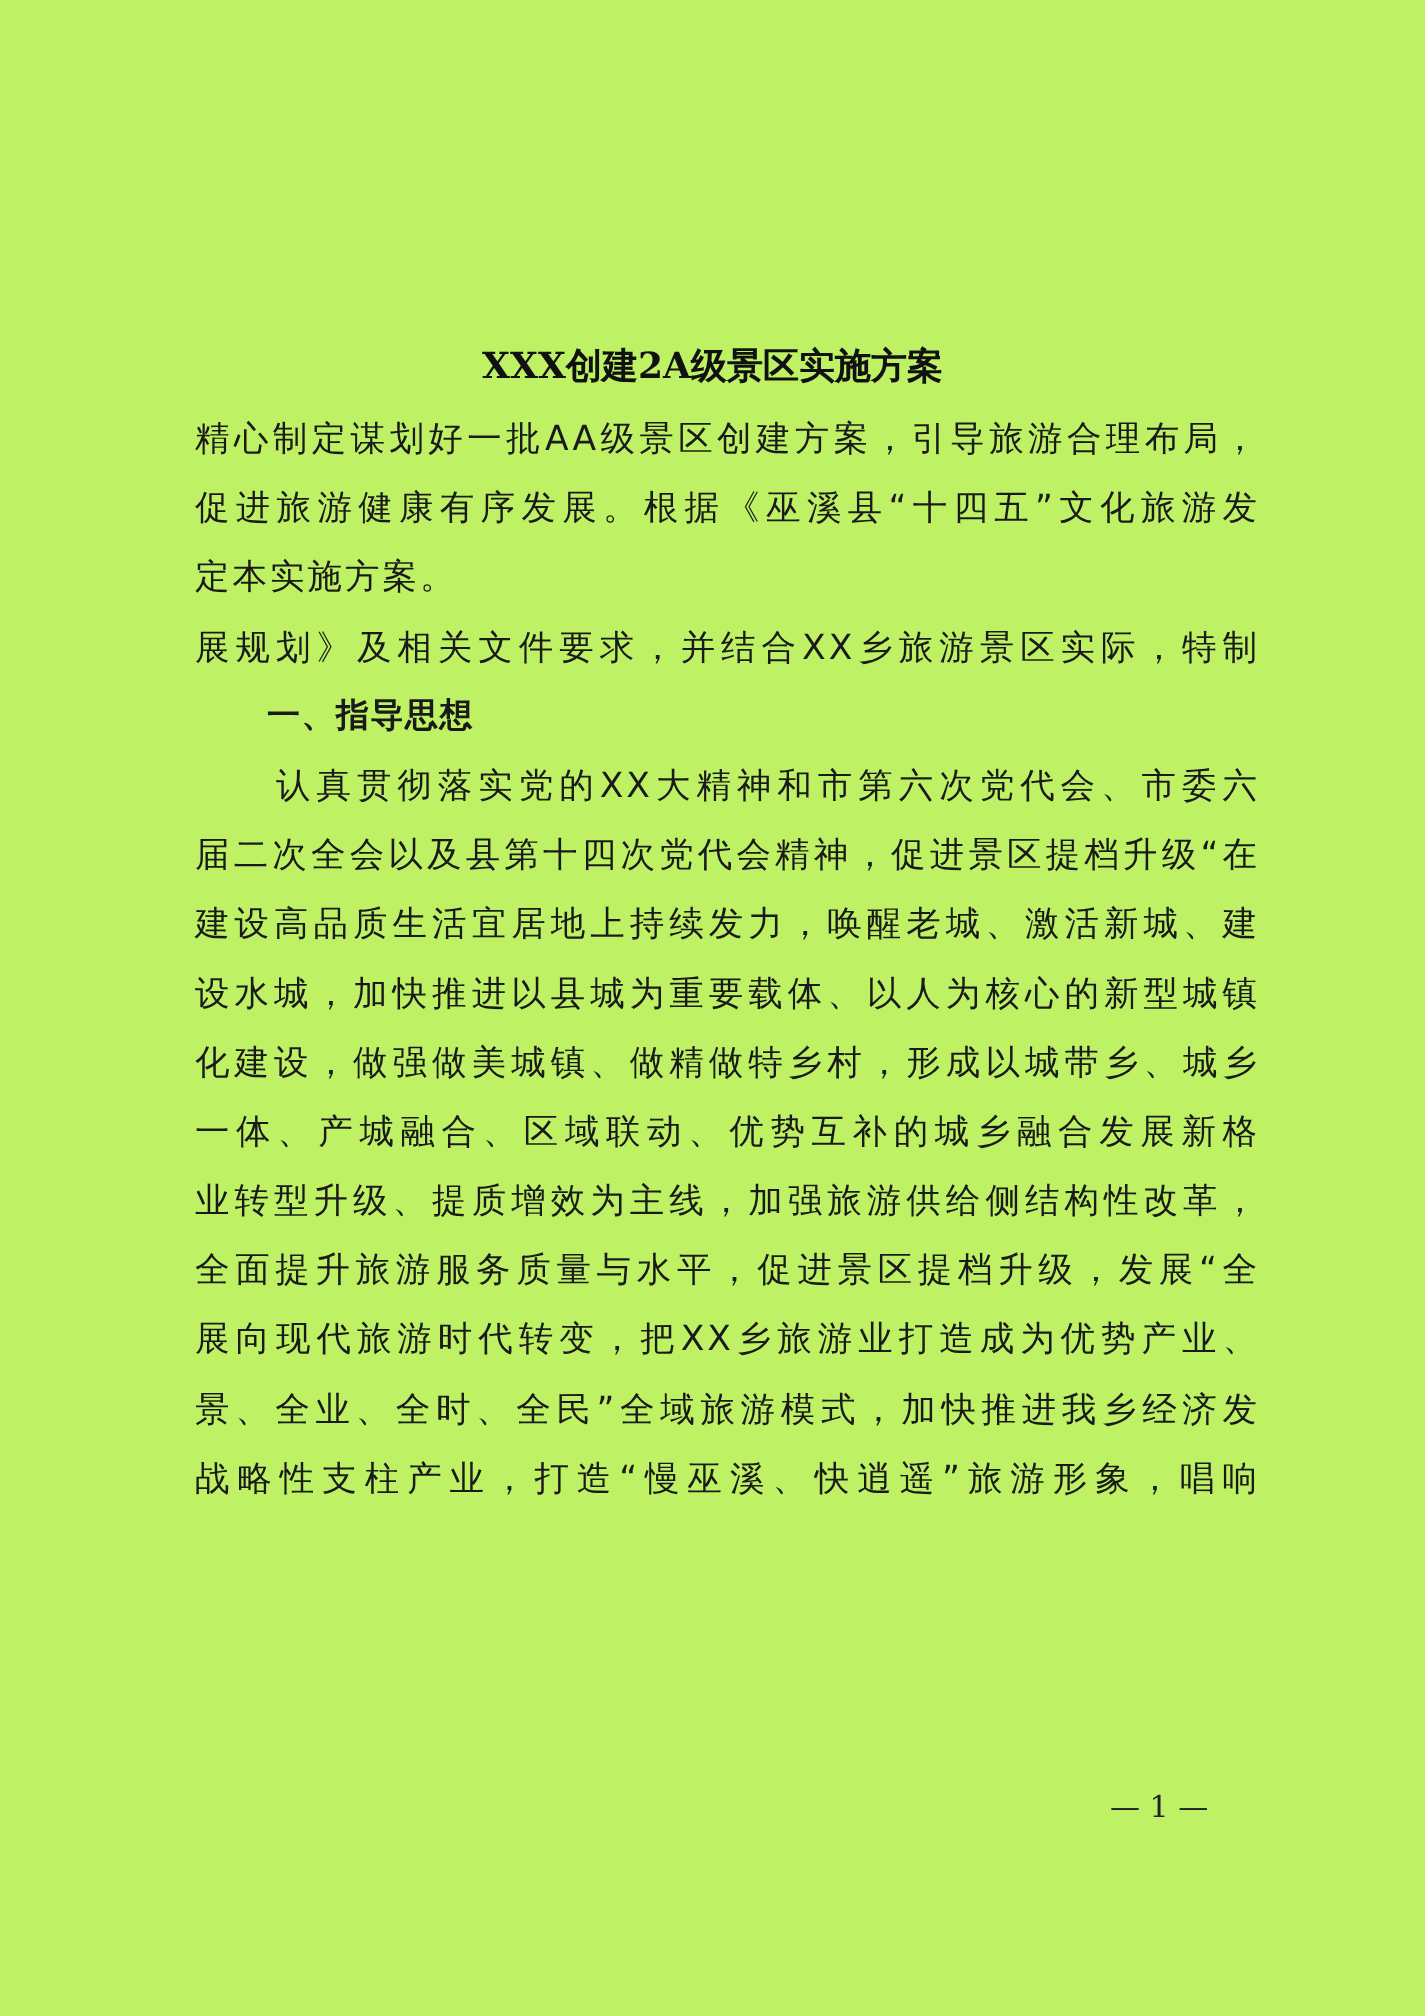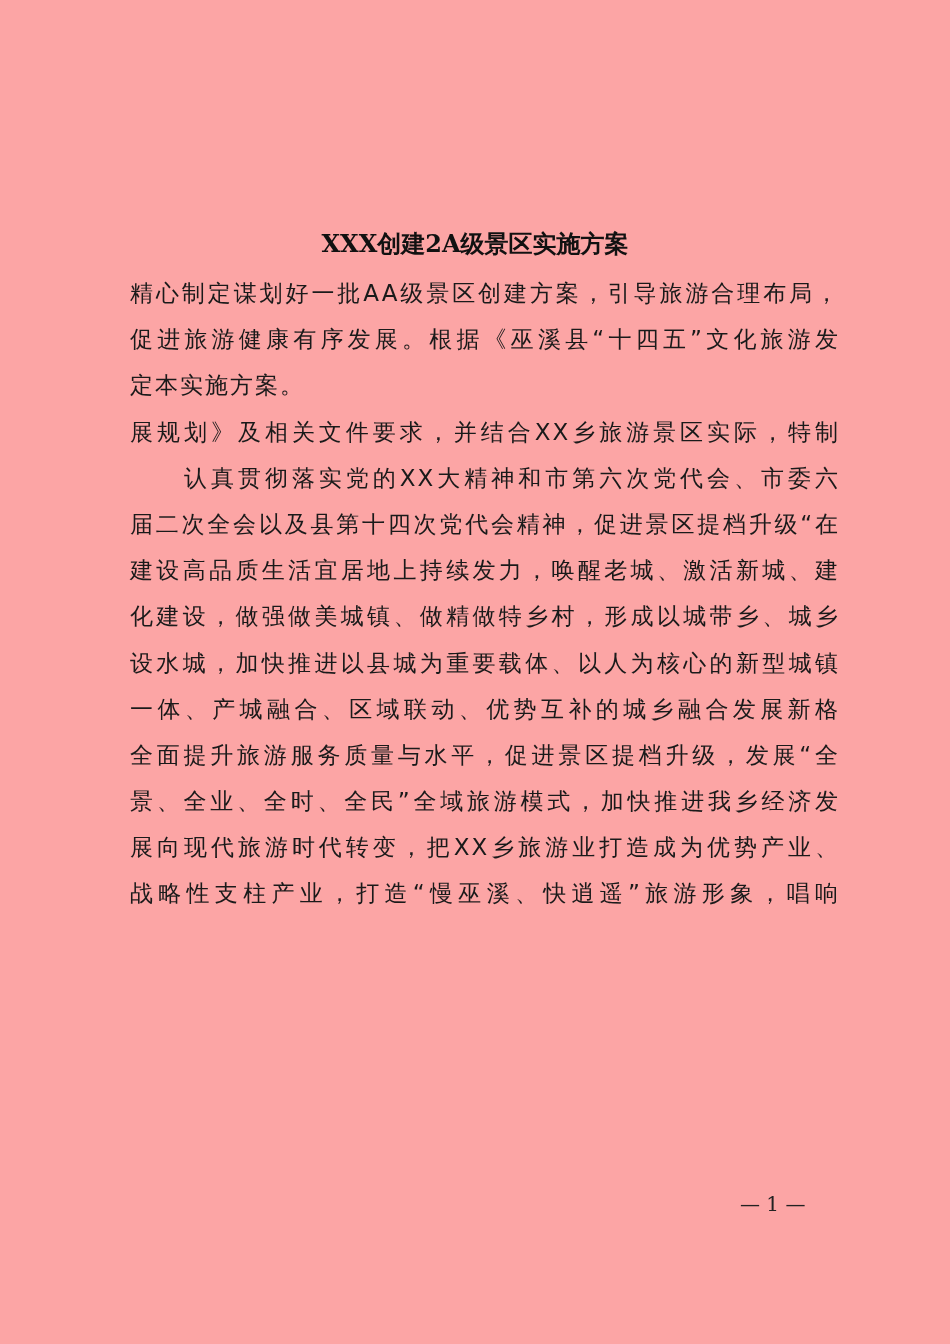--- a/index.html
+++ b/index.html
@@ -1,17 +1,17 @@
 <!DOCTYPE html>
 <html><head>
   <meta charset="utf-8">
   <style>
     html, body { margin: 0; padding: 0; background: #ffffff; }
     body { width: 950px; height: 1344px; position: relative; overflow: hidden; }
-    .page { position: absolute; left: 0; top: 0; width: 950px; height: 1344px; background: #fca5a5; }
+    .page { position: absolute; left: 0; top: 0; width: 950px; height: 1344px; background: #bef264; }
     .title {
       position: absolute; left: 0; width: 950px; top: 228px;
       text-align: center; font-family: "DejaVu Serif", serif; font-size: 24px; font-weight: bold;
       color: #111; letter-spacing: 0px;
     }
     .body-text {
       position: absolute; left: 130px; top: 270px; width: 710px;
       font-family: "DejaVu Sans", sans-serif; font-size: 23px; color: #1a1a1a;
     }
     .line {
@@ -31,27 +31,29 @@
 <div class="page">
   <div class="title">XXX创建2A级景区实施方案</div>
 
   <div class="body-text">
 
     <div class="line">精心制定谋划好一批AA级景区创建方案，引导旅游合理布局，</div>
     <div class="line">促进旅游健康有序发展。根据《巫溪县“十四五”文化旅游发</div>
     <div class="line last">定本实施方案。</div>
     <div class="line">展规划》及相关文件要求，并结合XX乡旅游景区实际，特制</div>
 
+    <div class="line heading">一、指导思想</div>
 
     <div class="line">　　认真贯彻落实党的XX大精神和市第六次党代会、市委六</div>
     <div class="line">届二次全会以及县第十四次党代会精神，促进景区提档升级“在</div>
     <div class="line">建设高品质生活宜居地上持续发力，唤醒老城、激活新城、建</div>
+    <div class="line">设水城，加快推进以县城为重要载体、以人为核心的新型城镇</div>
     <div class="line">化建设，做强做美城镇、做精做特乡村，形成以城带乡、城乡</div>
-    <div class="line">设水城，加快推进以县城为重要载体、以人为核心的新型城镇</div>
     <div class="line">一体、产城融合、区域联动、优势互补的城乡融合发展新格</div>
+    <div class="line">业转型升级、提质增效为主线，加强旅游供给侧结构性改革，</div>
     <div class="line">全面提升旅游服务质量与水平，促进景区提档升级，发展“全</div>
+    <div class="line">展向现代旅游时代转变，把XX乡旅游业打造成为优势产业、</div>
     <div class="line">景、全业、全时、全民”全域旅游模式，加快推进我乡经济发</div>
-    <div class="line">展向现代旅游时代转变，把XX乡旅游业打造成为优势产业、</div>
     <div class="line">战略性支柱产业，打造“慢巫溪、快逍遥”旅游形象，唱响</div>
   </div>
 
   <div class="page-num">— 1 —</div>
 </div>
 
 </body></html>

